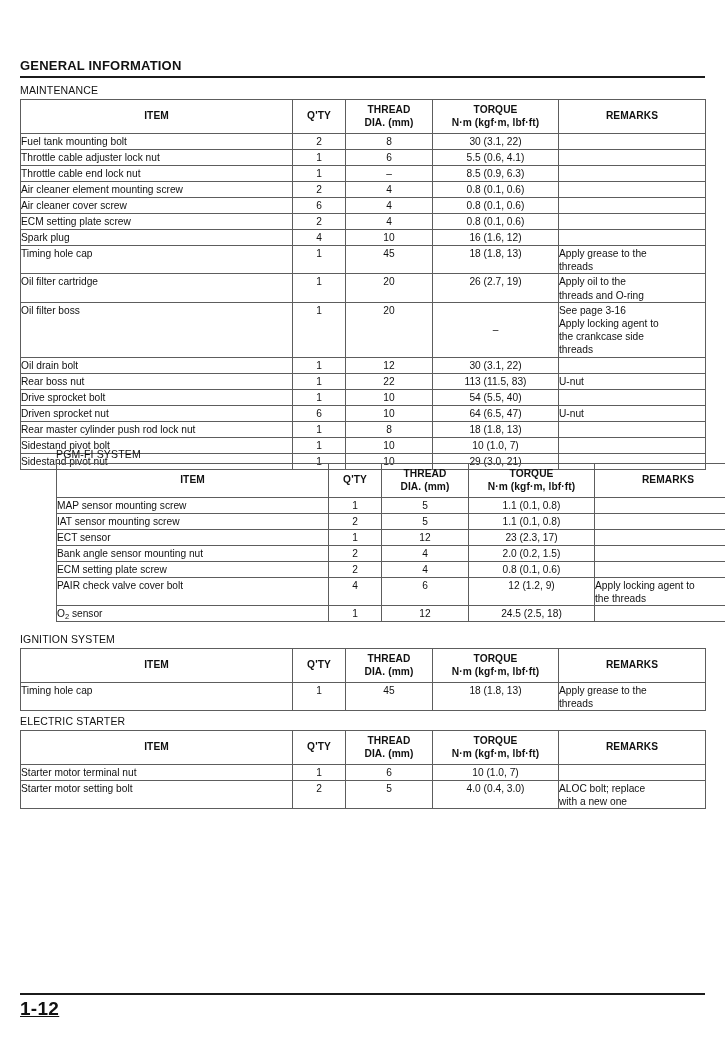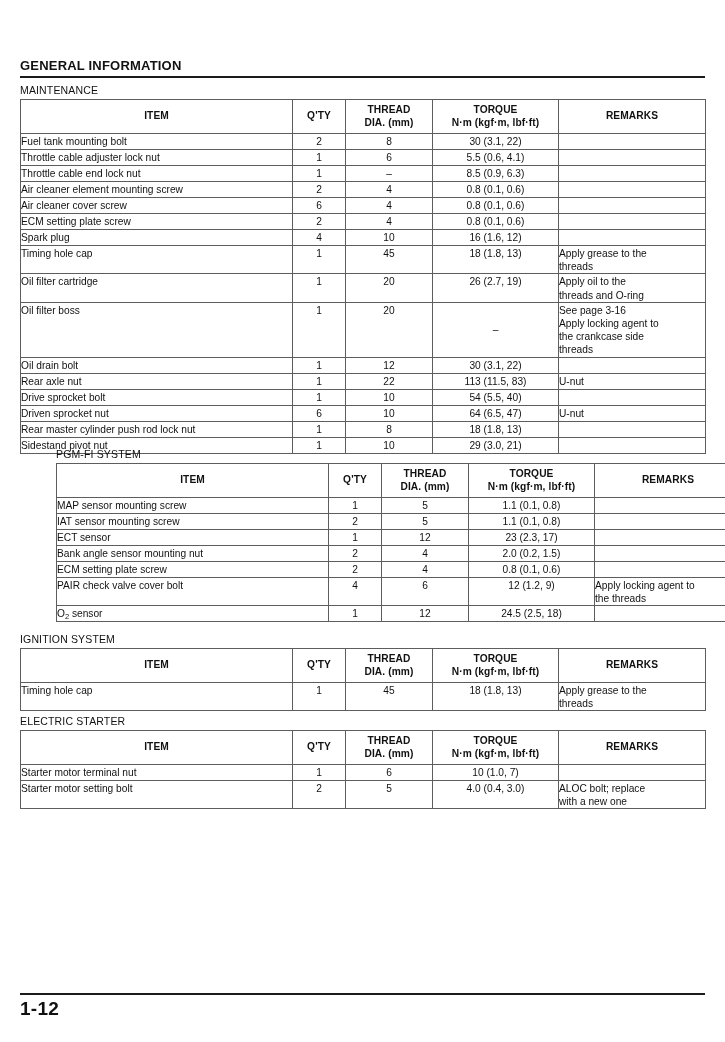--- a/index.html
+++ b/index.html
@@ -121,20 +121,21 @@
   tr.tall4 td.torque { vertical-align: middle; padding-top: 0; }
 
   sub { font-size: 7.5px; vertical-align: baseline; position: relative; bottom: -2px; }
 
   
   .footer {
     position: absolute;
     left: 20px;
     bottom: 22px;
     width: 685px;
+    text-decoration: underline;
   }
   .footer-rule {
     border-bottom: 2.4px solid #1b1b1b;
     width: 685px;
   }
   .folio {
     margin-top: 3px;
     font-size: 19px;
     font-weight: bold;
     letter-spacing: .3px;
@@ -255,21 +256,21 @@
               </td>
             </tr>
             <tr>
               <td class="item">Oil drain bolt</td>
               <td class="qty">1</td>
               <td class="thread">12</td>
               <td class="torque">30 (3.1, 22)</td>
               <td class="remark"></td>
             </tr>
             <tr>
-              <td class="item">Rear axle nut</td>
+              <td class="item">Rear boss nut</td>
               <td class="qty">1</td>
               <td class="thread">22</td>
               <td class="torque">113 (11.5, 83)</td>
               <td class="remark">
                 <span class="line">U-nut</span>
               </td>
             </tr>
             <tr>
               <td class="item">Drive sprocket bolt</td>
               <td class="qty">1</td>
@@ -284,20 +285,27 @@
               <td class="torque">64 (6.5, 47)</td>
               <td class="remark">
                 <span class="line">U-nut</span>
               </td>
             </tr>
             <tr>
               <td class="item">Rear master cylinder push rod lock nut</td>
               <td class="qty">1</td>
               <td class="thread">8</td>
               <td class="torque">18 (1.8, 13)</td>
+              <td class="remark"></td>
+            </tr>
+            <tr>
+              <td class="item">Sidestand pivot bolt</td>
+              <td class="qty">1</td>
+              <td class="thread">10</td>
+              <td class="torque">10 (1.0, 7)</td>
               <td class="remark"></td>
             </tr>
             <tr>
               <td class="item">Sidestand pivot nut</td>
               <td class="qty">1</td>
               <td class="thread">10</td>
               <td class="torque">29 (3.0, 21)</td>
               <td class="remark"></td>
             </tr>
           </tbody>

